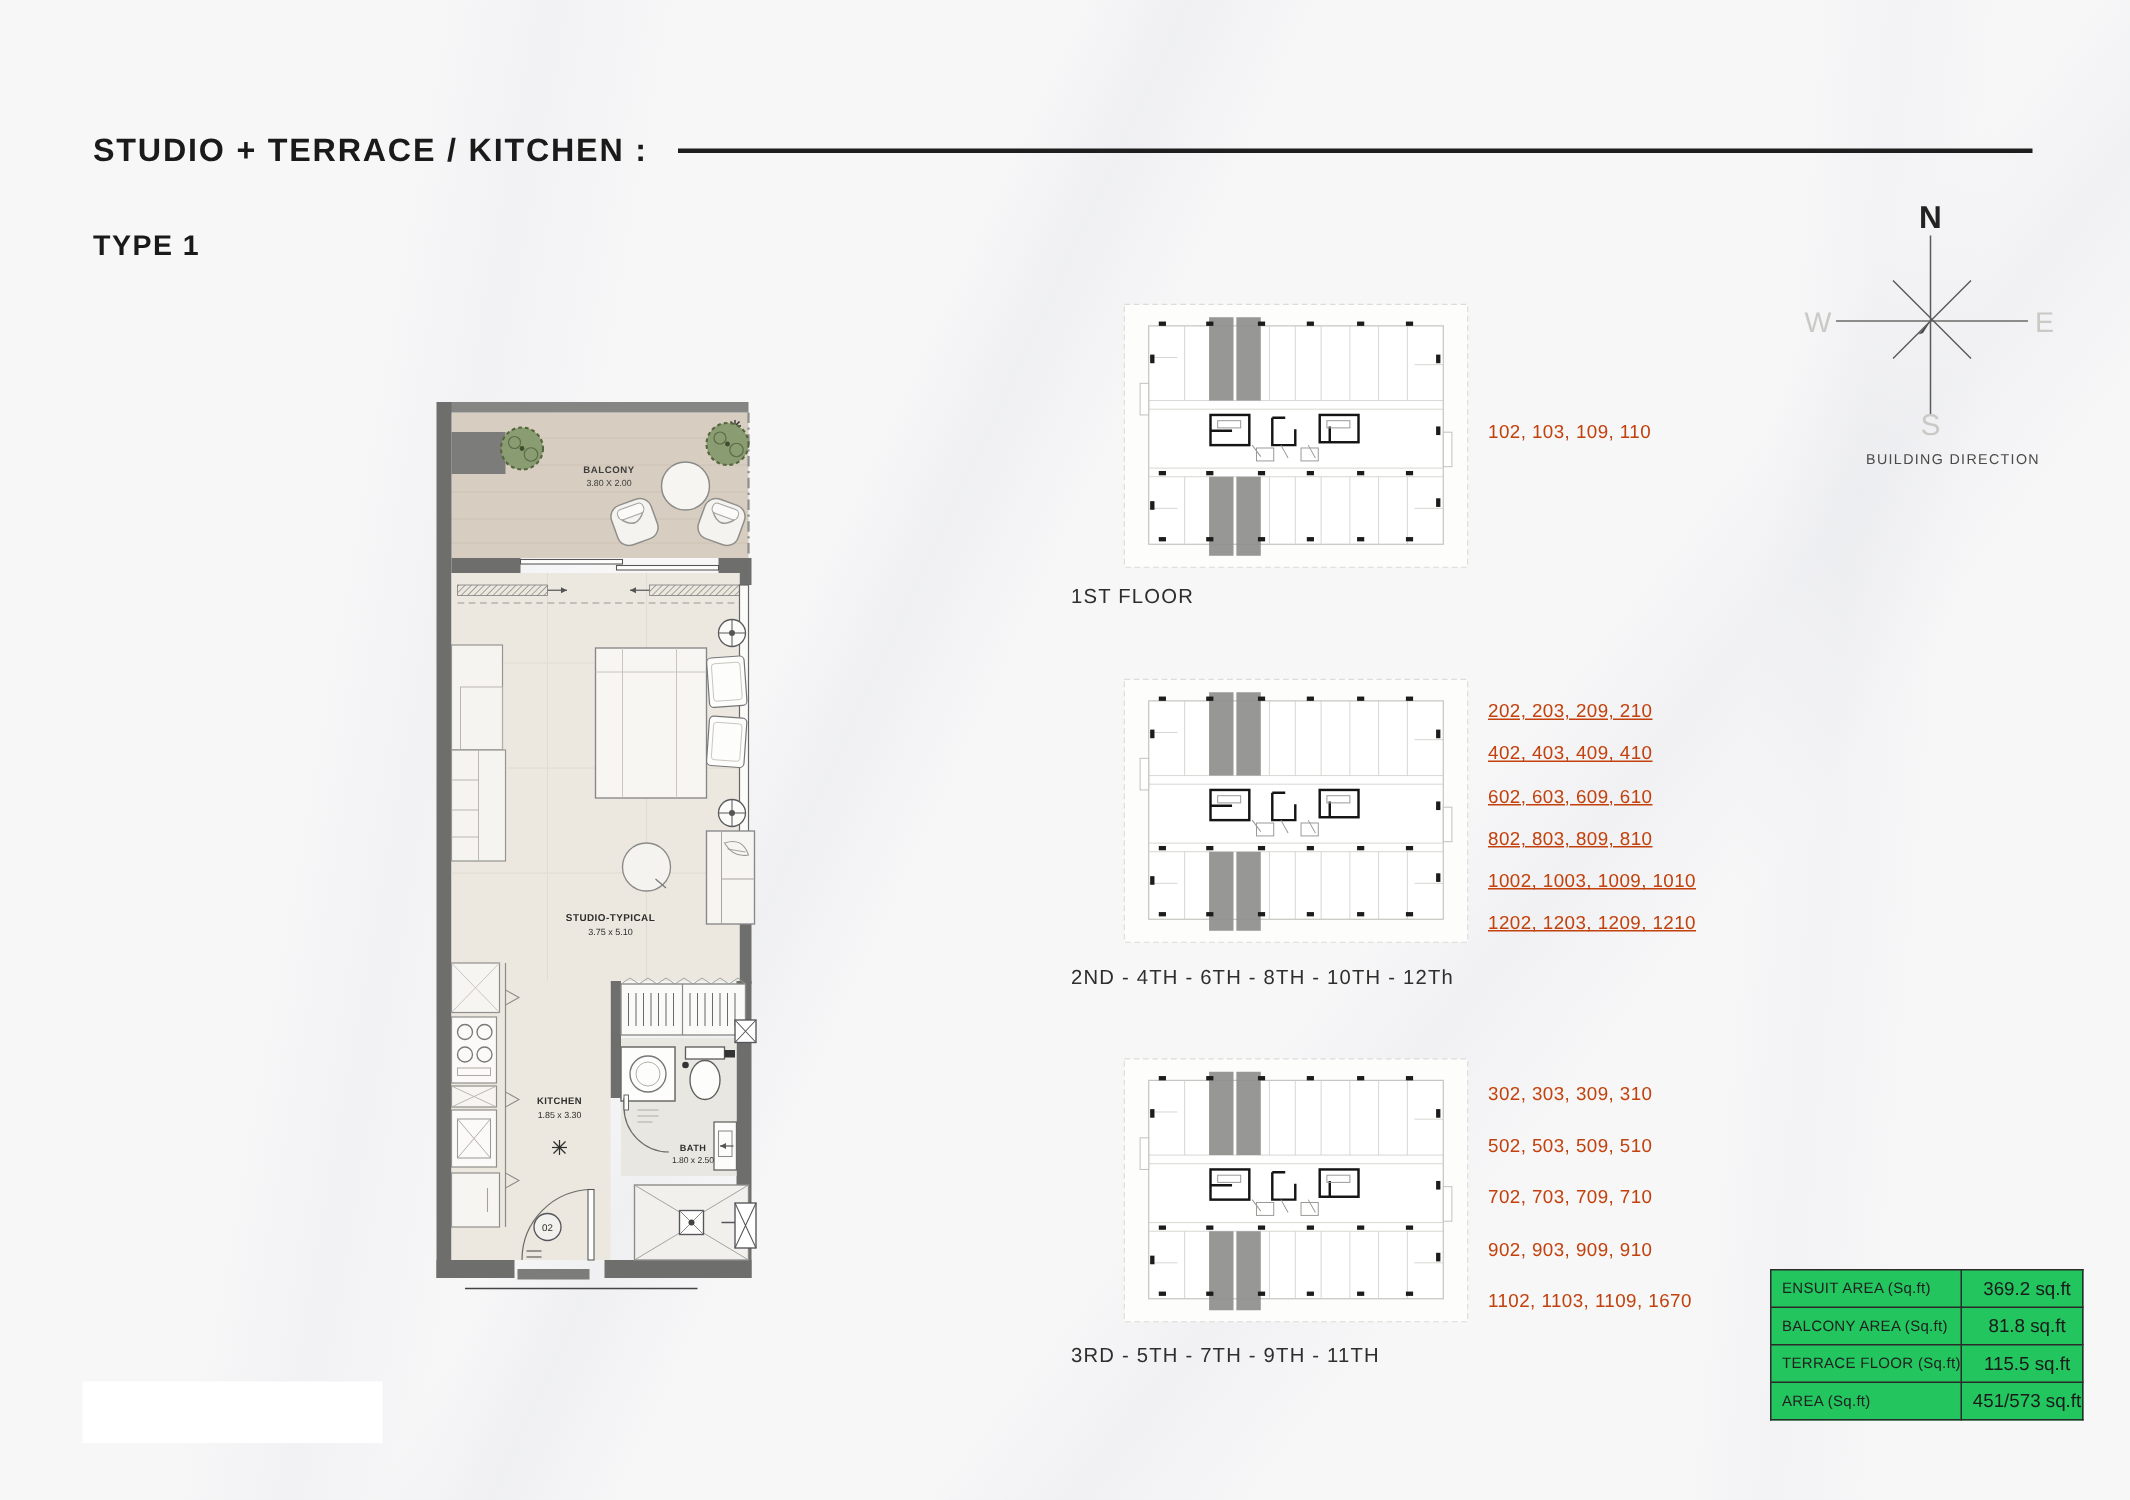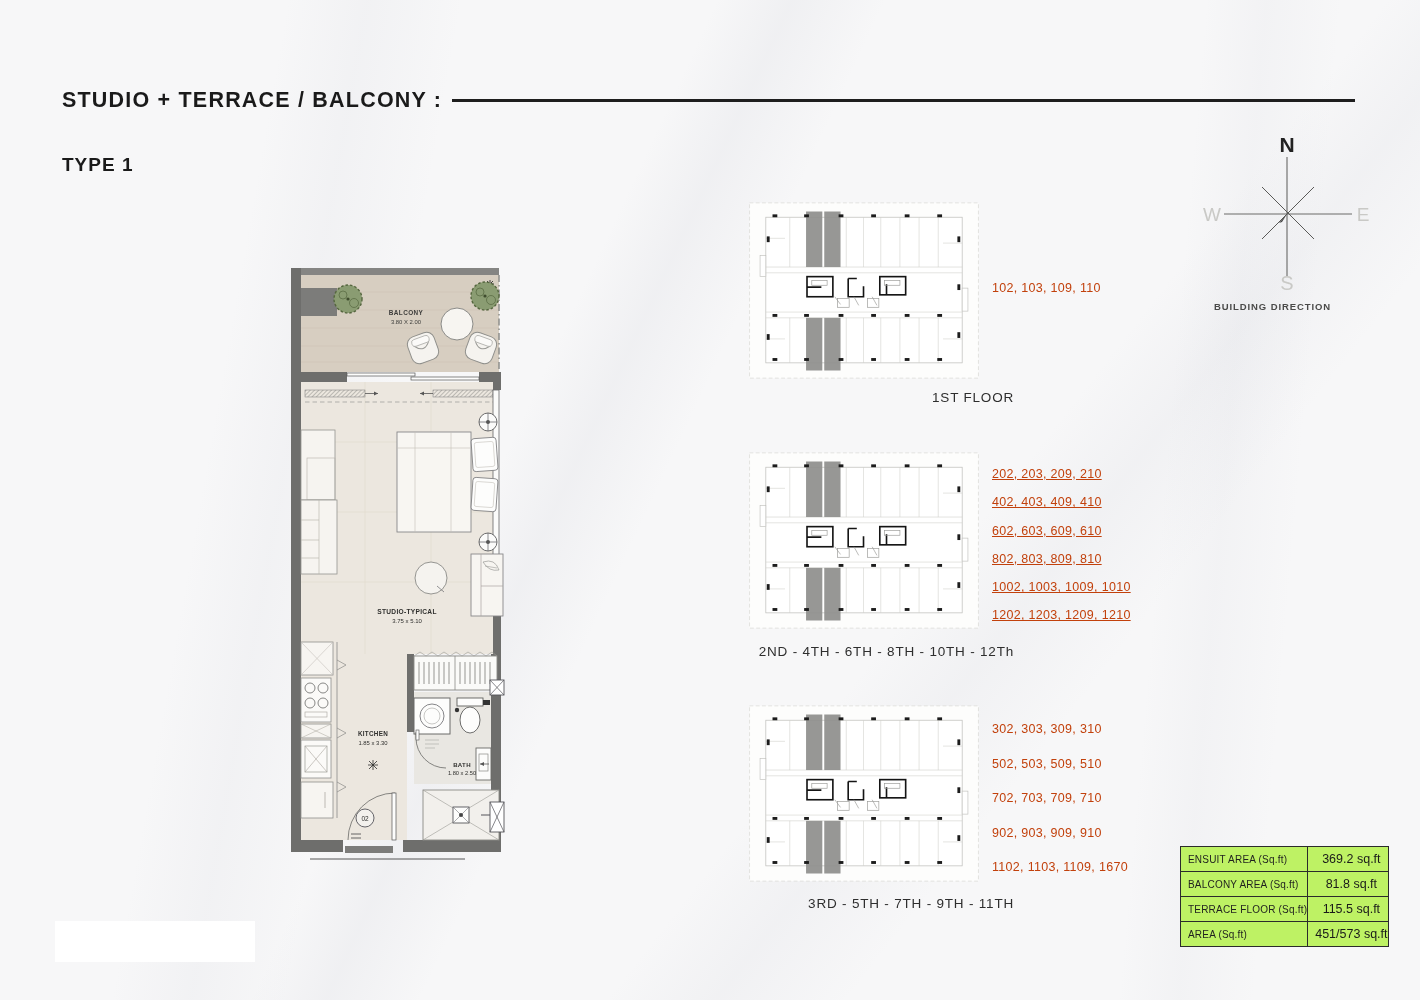--- a/index.html
+++ b/index.html
@@ -31,59 +31,59 @@
   .type-label {
     left: 62px; top: 154px;
     font-size: 19px; font-weight: bold; letter-spacing: 1px;
     color: #1a1a1a;
     text-align: center;
   }
 
   
   .kp-svg { position: absolute; width: 238px; height: 182px; }
   .kp-floor-label {
-    position: absolute; width: 300px; text-align: right;
+    position: absolute; width: 300px; text-align: left;
     font-size: 13.5px; letter-spacing: 0.8px; color: #2e2e2e; white-space: nowrap;
   }
   .kp-units {
     position: absolute; font-size: 12.5px; color: #c2410c;
     letter-spacing: 0.3px; white-space: nowrap;
   }
   .kp-units div { }
   .kp-units.kp2 div { line-height: 28.3px; text-decoration: underline; }
   .kp-units.kp3 div { line-height: 34.6px; }
 
   
   .compass-caption {
-    left: 1214px; top: 301px; width: 146px; text-align: left;
-    font-size: 9.5px; letter-spacing: 0.9px; color: #4a4a49; font-weight: bold;
+    left: 1214px; top: 301px; width: 146px; text-align: right;
+    font-size: 9.5px; letter-spacing: 0.9px; color: #4a4a49;
   }
 
   
   .area-table {
     left: 1180px; top: 846px; width: 193px;
-    border-collapse: collapse; background: #bef264;
+    border-collapse: collapse; background: #22c55e;
   }
   .area-table td {
     border: 1.4px solid #2b2b2b; height: 25px; vertical-align: middle;
     white-space: nowrap;
   }
   .area-table td.lbl { width: 119px; padding-left: 7px; font-size: 10px; color: #1f1f1f; letter-spacing: 0.2px; }
   .area-table td.val { padding-left: 7px; font-size: 12.5px; color: #1a1a1a; text-align: center; }
 
   .logo-box {
     left: 55px; top: 921px; width: 200px; height: 41px; background: #ffffff;
   }
 
   svg text { font-family: "Liberation Sans", sans-serif; }
 </style>
 </head>
 <body>
 
-<div class="abs page-title">STUDIO + TERRACE / BALCONY :</div>
+<div class="abs page-title">STUDIO + TERRACE / KITCHEN :</div>
 <div class="abs title-rule"></div>
 <div class="abs type-label">TYPE 1</div>
 
 <svg width="0" height="0" style="position:absolute" aria-hidden="true">
   <defs>
     <pattern id="hatch" width="3" height="3" patternUnits="userSpaceOnUse" patternTransform="rotate(45)">
       <line x1="0" y1="0" x2="0" y2="3" stroke="#8a8a86" stroke-width="1"></line>
     </pattern>
     <symbol id="keyplan-sym" viewBox="0 0 245 190">
       <rect x="3" y="3" width="239" height="183" fill="#fdfdfc" stroke="#dcdcd8" stroke-width="0.8" stroke-dasharray="4 2.5"></rect>

